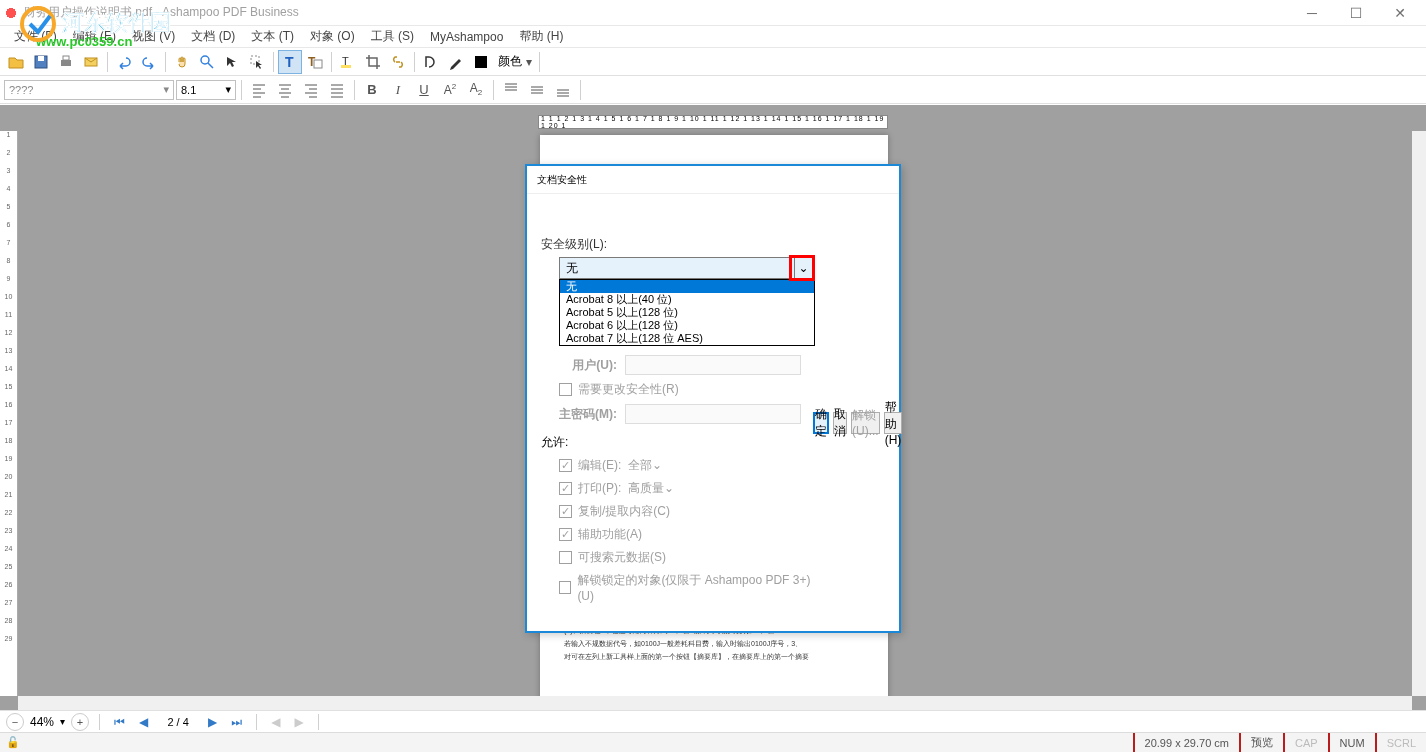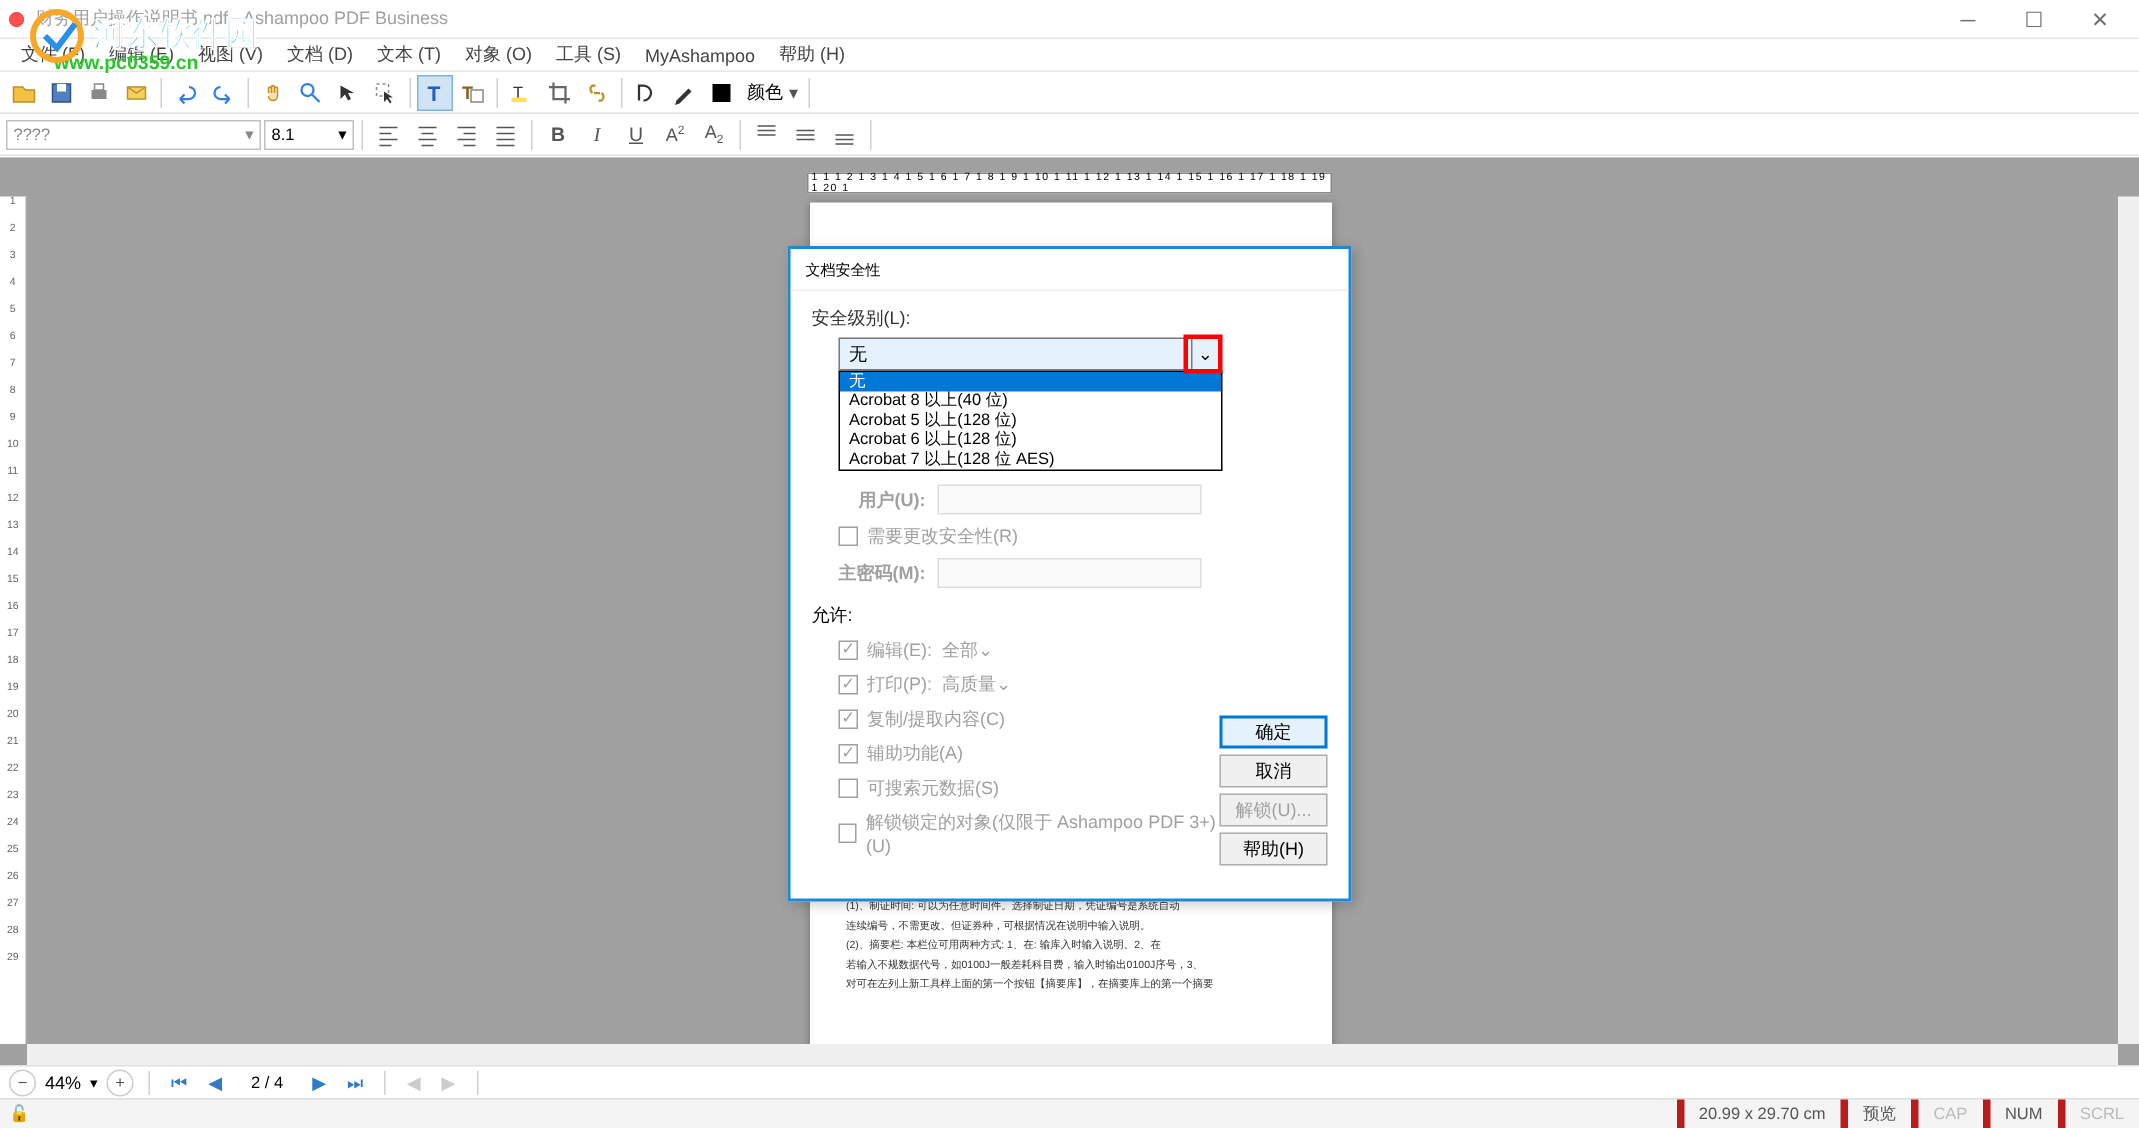--- a/index.html
+++ b/index.html
@@ -49,29 +49,29 @@
 .navbar .nav-btn { width: 18px; height: 18px; display: flex; align-items: center; justify-content: center; color: #555; border: 1px solid #ccc; border-radius: 50%; font-size: 11px;}
 .navbar .nav-arrow { color: #3279c6; font-size: 12px; padding: 0 4px;}
 .navbar .nav-arrow.disabled { color: #ccc; }
 .navbar .page-input { width: 40px; text-align: center; border: none; font-size: 11px;}
 .navbar .sep { width: 1px; height: 16px; background: #d0d0d0; margin: 0 4px;}
 
 
 .statusbar { position: absolute; bottom: 0; left: 0; right: 0; height: 20px; background: #f4f4f4; border-top: 1px solid #dcdcdc; display: flex; align-items: center; font-size: 11px; color: #555; }
 .statusbar .lock-icon { padding: 0 6px; color: #c89030;}
 .statusbar .spacer { flex: 1; }
-.statusbar .status-cell { padding: 0 10px; border-left: 5px solid #b91c1c; height: 100%; display: flex; align-items: center; }
+.statusbar .status-cell { padding: 0 10px; border-left: 2px solid #b91c1c; height: 100%; display: flex; align-items: center; }
 
 
 .dialog { position: absolute; top: 164px; left: 525px; width: 376px; background: #fff; border: 2px solid #1b88d8; z-index: 50; box-shadow: 2px 2px 8px rgba(0,0,0,0.2);}
 .dialog-title { height: 28px; display: flex; align-items: center; padding: 0 10px; font-size: 10px; border-bottom: 1px solid #eee; }
 .dialog-body { padding: 10px 14px 16px 14px; }
-.dialog-row { display: flex; align-items: flex-end; margin-bottom: 6px; }
+.dialog-row { display: flex; align-items: center; margin-bottom: 6px; margin-top: 32px; }
 .dialog-left { width: 280px; }
-.dialog-right { width: 74px; display: flex; flex-direction: column; gap: 4px; }
+.dialog-right { width: 74px; display: flex; flex-direction: row; gap: 4px; }
 .dlg-btn { height: 22px; border: 1px solid #adadad; background: #f0f0f0; font-size: 12px; display: flex; align-items: center; justify-content: center; }
 .dlg-btn.primary { border: 2px solid #0078d7; background: #e5f1fb; }
 .dlg-btn.disabled { color: #a0a0a0; }
 .field-label { font-size: 12px; color: #333; }
 .combo { position: relative; width: 254px; height: 22px; border: 1px solid #7a7a7a; background: #e5f1fb; display: flex; align-items: center; padding: 0 6px; font-size: 12px; }
 .combo .arrow { position: absolute; right: 0; top: 0; width: 18px; height: 20px; border-left: 1px solid #7a7a7a; display: flex; align-items: center; justify-content: center; }
 .highlight-box { position: absolute; right: -3px; top: -3px; width: 26px; height: 26px; border: 3px solid #ff0000; z-index: 10; }
 .dropdown-list { position: absolute; top: 21px; left: -1px; width: 256px; background: #fff; border: 1px solid #000; z-index: 5; }
 .dropdown-list .dd-item { padding: 0 6px; font-size: 11px; line-height: 13px; }
 .dropdown-list .dd-item.selected { background: #0078d7; color: #fff; }

